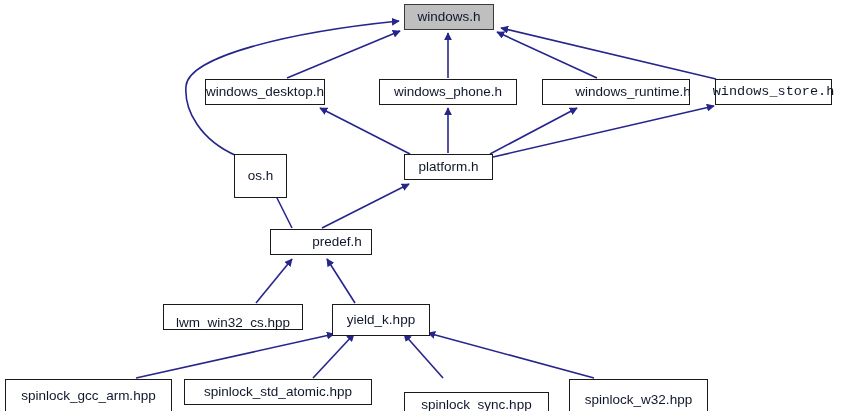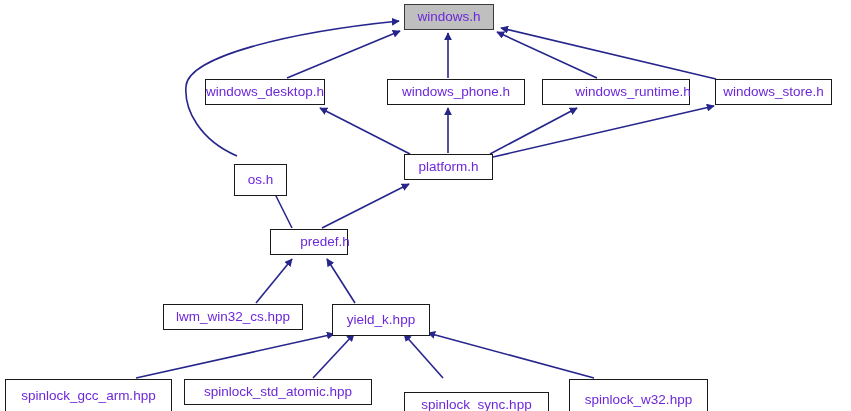--- a/index.html
+++ b/index.html
@@ -25,21 +25,21 @@
     height: 411px;
   }
   .node {
     position: absolute;
     box-sizing: border-box;
     display: flex;
     align-items: center;
     justify-content: center;
     background: #ffffff;
     border: 1px solid #1a1a1a;
-    color: #6d28d9;
+    color: #0f172a;
     font-size: 13.5px;
     line-height: 1;
     white-space: nowrap;
     z-index: 2;
   }
   .node.root {
     background: #bfbfbf;
     border: 1px solid #3a3a3a;
   }
   .node-label {
@@ -78,39 +78,39 @@
       </g>
   </svg>
 
   <div id="node-group">
       <div class="node root" style="left: 404px; top: 4px; width: 90px; height: 26px;">
         <span class="node-label">windows.h</span>
       </div>
       <div class="node" style="left: 205px; top: 79px; width: 120px; height: 26px;">
         <span class="node-label">windows_desktop.h</span>
       </div>
-      <div class="node" style="left: 387px; top: 79px; width: 138px; height: 26px;">
+      <div class="node" style="left: 379px; top: 79px; width: 138px; height: 26px;">
         <span class="node-label">windows_phone.h</span>
       </div>
       <div class="node" style="left: 542px; top: 79px; width: 148px; height: 26px; padding-left: 34px;">
         <span class="node-label">windows_runtime.h</span>
       </div>
-      <div class="node" style="left: 715px; top: 79px; width: 117px; height: 26px;">
+      <div class="node" style="left: 715px; top: 79px; width: 117px; height: 26px; font-family: Liberation Mono, monospace;">
         <span class="node-label">windows_store.h</span>
       </div>
-      <div class="node" style="left: 234px; top: 164px; width: 53px; height: 32px;">
+      <div class="node" style="left: 234px; top: 154px; width: 53px; height: 44px;">
         <span class="node-label">os.h</span>
       </div>
       <div class="node" style="left: 404px; top: 154px; width: 89px; height: 26px;">
         <span class="node-label">platform.h</span>
       </div>
-      <div class="node" style="left: 270px; top: 229px; width: 78px; height: 26px; padding-left: 32px;">
+      <div class="node" style="left: 270px; top: 229px; width: 102px; height: 26px; padding-left: 32px;">
         <span class="node-label">predef.h</span>
       </div>
-      <div class="node" style="left: 163px; top: 304px; width: 140px; height: 26px;">
+      <div class="node" style="left: 163px; top: 304px; width: 140px; height: 26px; align-items: flex-end;">
         <span class="node-label">lwm_win32_cs.hpp</span>
       </div>
       <div class="node" style="left: 332px; top: 304px; width: 98px; height: 32px;">
         <span class="node-label">yield_k.hpp</span>
       </div>
       <div class="node" style="left: 5px; top: 379px; width: 167px; height: 34px;">
         <span class="node-label">spinlock_gcc_arm.hpp</span>
       </div>
       <div class="node" style="left: 184px; top: 379px; width: 188px; height: 26px;">
         <span class="node-label">spinlock_std_atomic.hpp</span>

